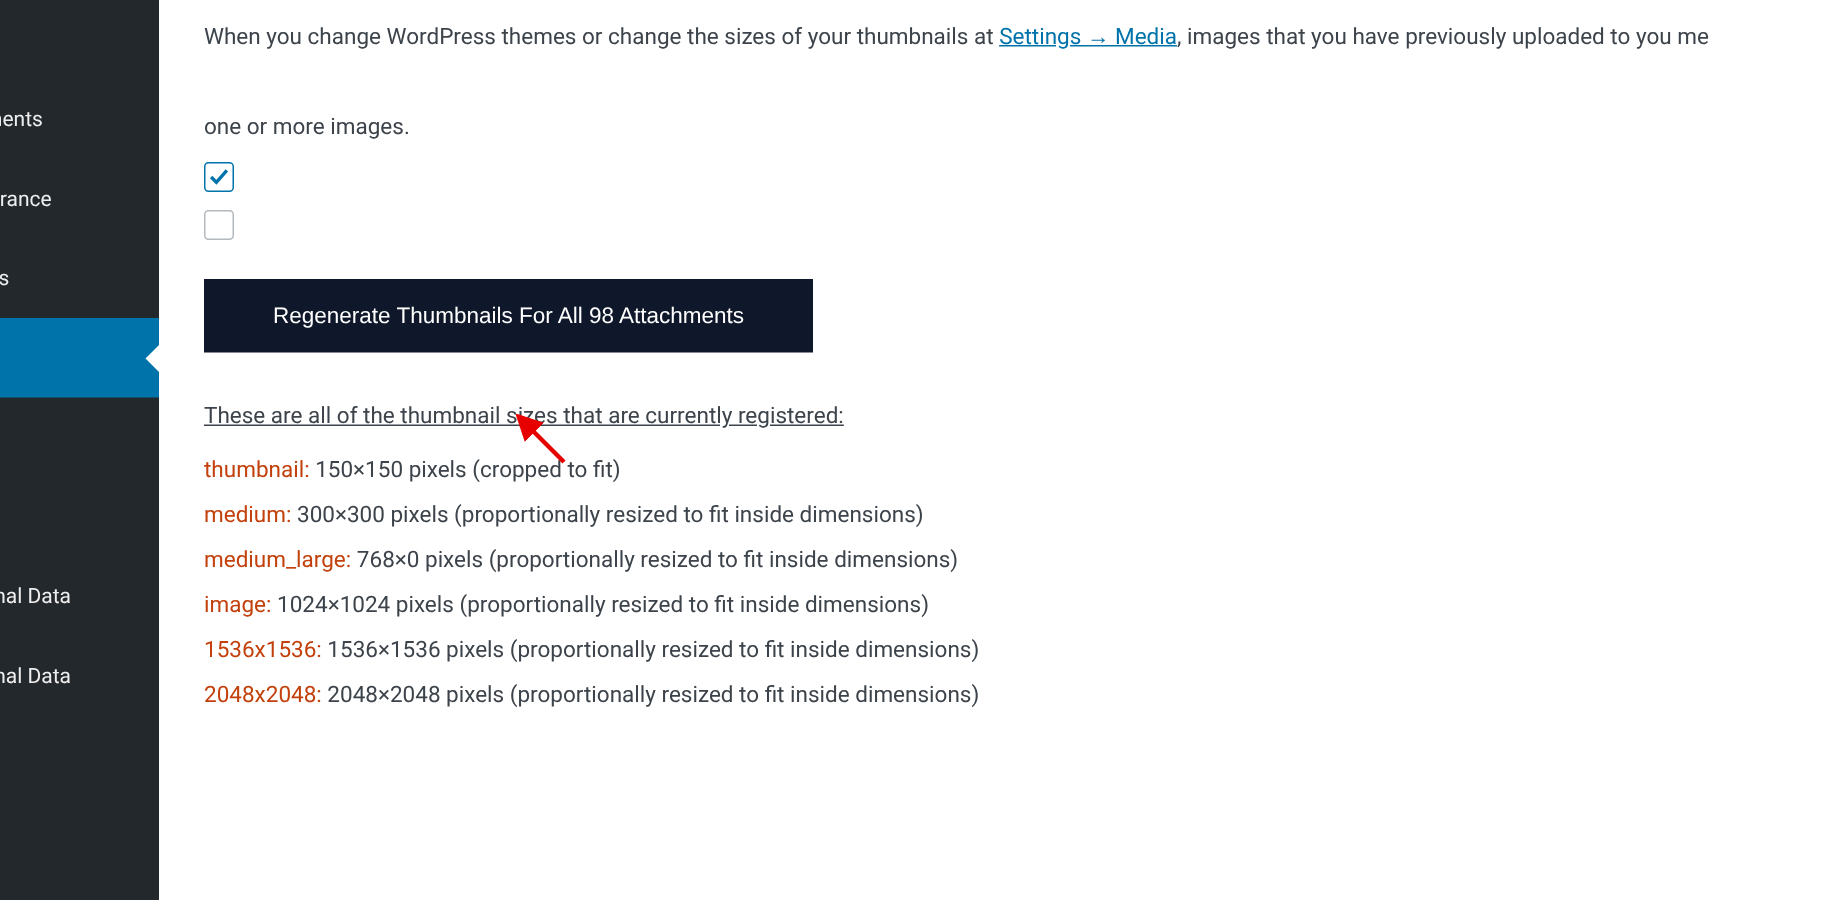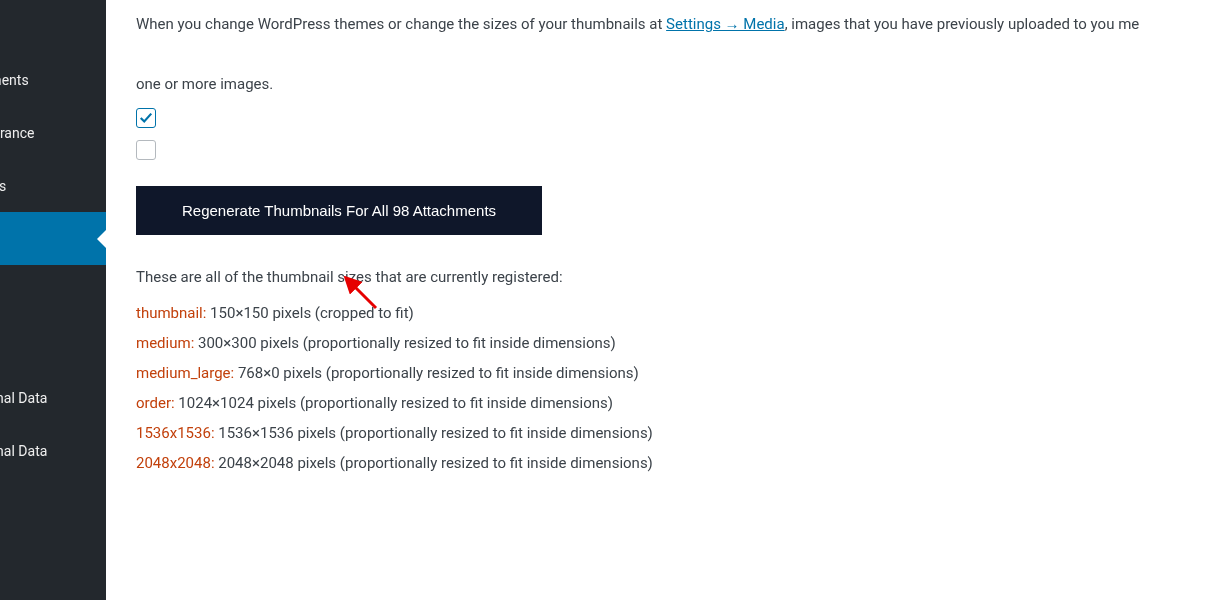--- a/index.html
+++ b/index.html
@@ -96,21 +96,21 @@
       cursor: pointer;
       margin-top: 14px;
       margin-bottom: 18px;
     }
     h2 {
       font-size: 24px;
       font-weight: 600;
       color: #1d2327;
       margin: 14px 0 10px 0;
     }
-    .sizes-intro { font-size: 15px; margin: 14px 0 16px 0; }
+    .sizes-intro { font-size: 15px; margin: 14px 0 16px 0; text-decoration: underline; }
     .size-row { font-size: 15px; margin: 6px 0; line-height: 1.6; }
     .size-label { font-weight: 400; color: #c2410c; }
     .arrow-annot {
       position: absolute;
       left: 344px;
       top: 276px;
       pointer-events: none;
     }
   </style>
 </head>
@@ -167,21 +167,21 @@
     </div>
 
     <button class="primary-btn">Regenerate Thumbnails For All 98 Attachments</button>
 
     <p class="sizes-intro">These are all of the thumbnail sizes that are currently registered:</p>
 
     <div>
         <div class="size-row"><span class="size-label">thumbnail:</span><span> 150×150 pixels (cropped to fit)</span></div>
         <div class="size-row"><span class="size-label">medium:</span><span> 300×300 pixels (proportionally resized to fit inside dimensions)</span></div>
         <div class="size-row"><span class="size-label">medium_large:</span><span> 768×0 pixels (proportionally resized to fit inside dimensions)</span></div>
-        <div class="size-row"><span class="size-label">order:</span><span> 1024×1024 pixels (proportionally resized to fit inside dimensions)</span></div>
+        <div class="size-row"><span class="size-label">image:</span><span> 1024×1024 pixels (proportionally resized to fit inside dimensions)</span></div>
         <div class="size-row"><span class="size-label">1536x1536:</span><span> 1536×1536 pixels (proportionally resized to fit inside dimensions)</span></div>
         <div class="size-row"><span class="size-label">2048x2048:</span><span> 2048×2048 pixels (proportionally resized to fit inside dimensions)</span></div>
       </div>
 
   </div>
 
   <svg class="arrow-annot" width="40" height="40">
     <defs>
       <marker id="ah" markerWidth="8" markerHeight="8" refX="2" refY="3" orient="auto">
         <path d="M0,0 L6,3 L0,6 Z" fill="#e60000"></path>

